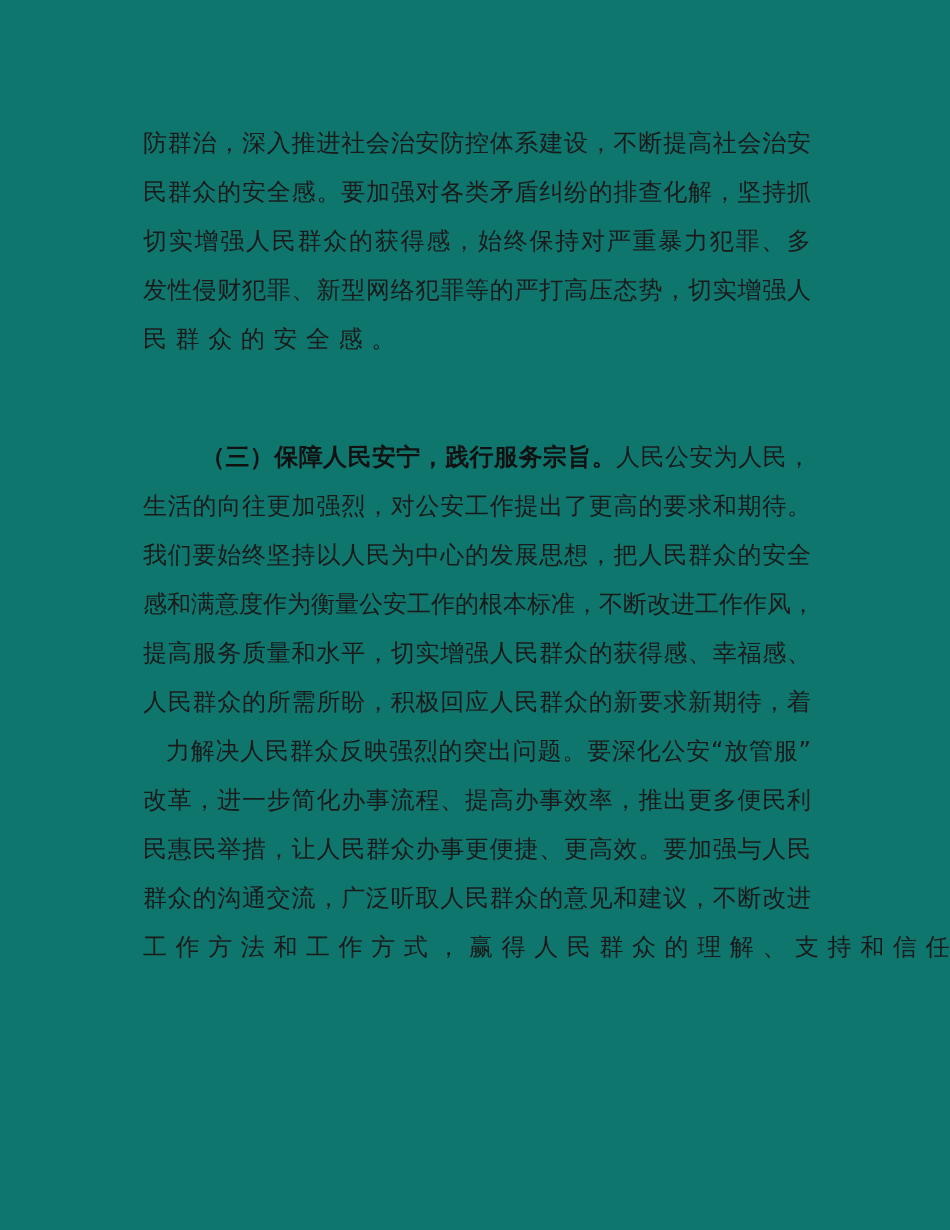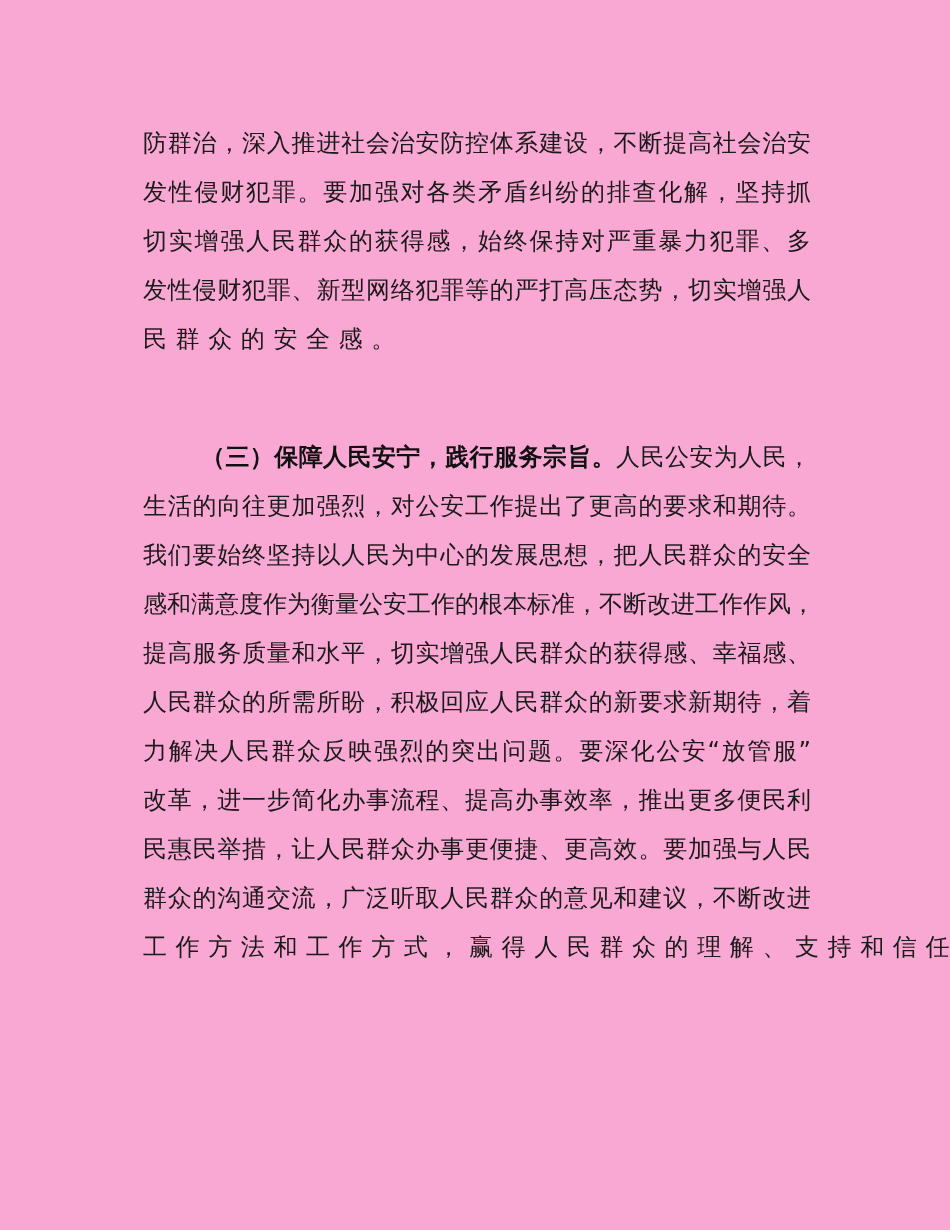--- a/index.html
+++ b/index.html
@@ -1,17 +1,17 @@
 <!DOCTYPE html>
 <html><head>
 <meta charset="utf-8">
 <style>
   html, body { margin: 0; padding: 0; background: #ffffff; }
   body { width: 950px; height: 1230px; position: relative; overflow: hidden; }
-  .page { position: absolute; left: 0; top: 0; width: 950px; height: 1230px; background: #f9a8d4; }
+  .page { position: absolute; left: 0; top: 0; width: 950px; height: 1230px; background: #0f766e; }
   .para { position: absolute; left: 143px; width: 668px; }
   .line {
     display: block;
     height: 49px;
     line-height: 49px;
     font-family: "DejaVu Sans", "Liberation Sans", sans-serif;
     font-size: 24px;
     color: #1a1a1a;
     white-space: nowrap;
     text-align: justify;
@@ -24,33 +24,33 @@
   #p1 { top: 119px; }
   #p2 { top: 433px; }
 </style>
 </head>
 <body>
 
 <div class="page">
 
   <div class="para" id="p1">
     <span class="line" style="letter-spacing: 0px;">防群治，深入推进社会治安防控体系建设，不断提高社会治安</span>
-    <span class="line" style="letter-spacing: 0px;">发性侵财犯罪。要加强对各类矛盾纠纷的排查化解，坚持抓</span>
+    <span class="line" style="letter-spacing: 0px;">民群众的安全感。要加强对各类矛盾纠纷的排查化解，坚持抓</span>
     <span class="line" style="letter-spacing: 0px;">切实增强人民群众的获得感，始终保持对严重暴力犯罪、多</span>
     <span class="line" style="letter-spacing: 0px;">发性侵财犯罪、新型网络犯罪等的严打高压态势，切实增强人</span>
     <span class="line last">民群众的安全感。</span>
   </div>
 
   <div class="para" id="p2">
     <span class="line indent" style="letter-spacing: 0px;"><span class="lead">（三）保障人民安宁，践行服务宗旨。</span><span>人民公安为人民，</span></span>
     <span class="line" style="letter-spacing: 0px;">生活的向往更加强烈，对公安工作提出了更高的要求和期待。</span>
     <span class="line" style="letter-spacing: 0px;">我们要始终坚持以人民为中心的发展思想，把人民群众的安全</span>
     <span class="line" style="letter-spacing: 0px;">感和满意度作为衡量公安工作的根本标准，不断改进工作作风，</span>
     <span class="line" style="letter-spacing: 0px; font-family: Liberation Serif, serif;">提高服务质量和水平，切实增强人民群众的获得感、幸福感、</span>
     <span class="line" style="letter-spacing: 0px;">人民群众的所需所盼，积极回应人民群众的新要求新期待，着</span>
-    <span class="line" style="letter-spacing: 0px;">力解决人民群众反映强烈的突出问题。要深化公安“放管服”</span>
+    <span class="line" style="letter-spacing: 0px; margin-left: 23px;">力解决人民群众反映强烈的突出问题。要深化公安“放管服”</span>
     <span class="line" style="letter-spacing: 0px;">改革，进一步简化办事流程、提高办事效率，推出更多便民利</span>
     <span class="line" style="letter-spacing: 0px;">民惠民举措，让人民群众办事更便捷、更高效。要加强与人民</span>
     <span class="line" style="letter-spacing: 0px;">群众的沟通交流，广泛听取人民群众的意见和建议，不断改进</span>
     <span class="line last">工作方法和工作方式，赢得人民群众的理解、支持和信任。</span>
   </div>
 
 </div>
 
 </body></html>

